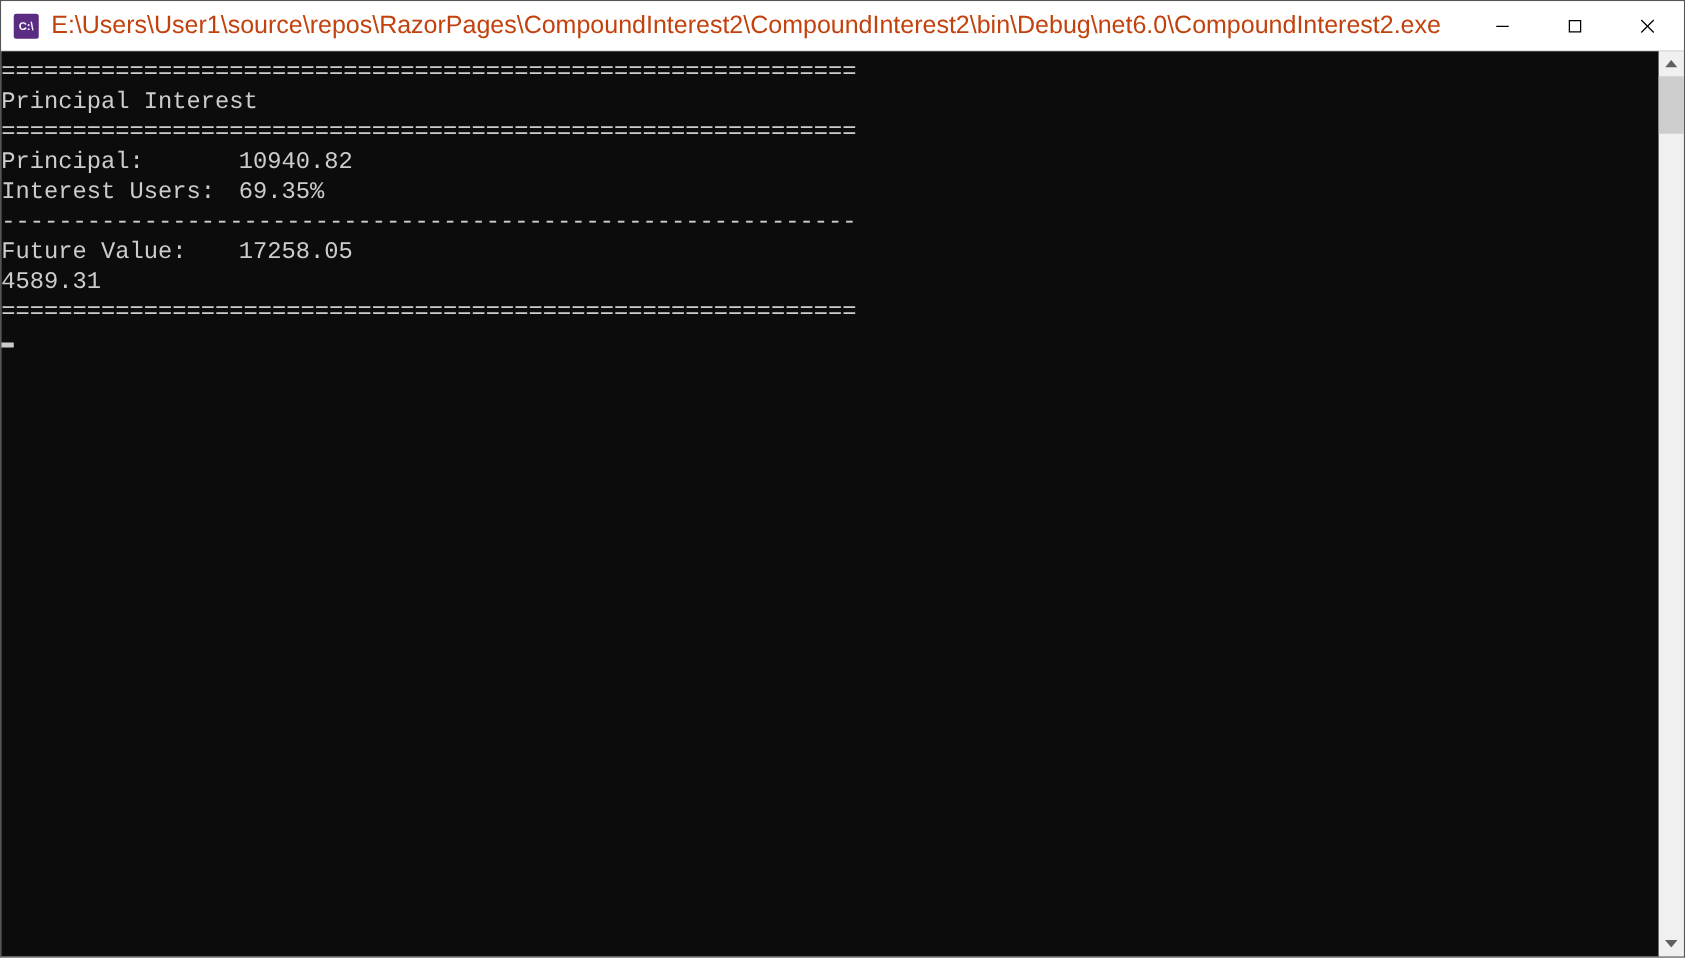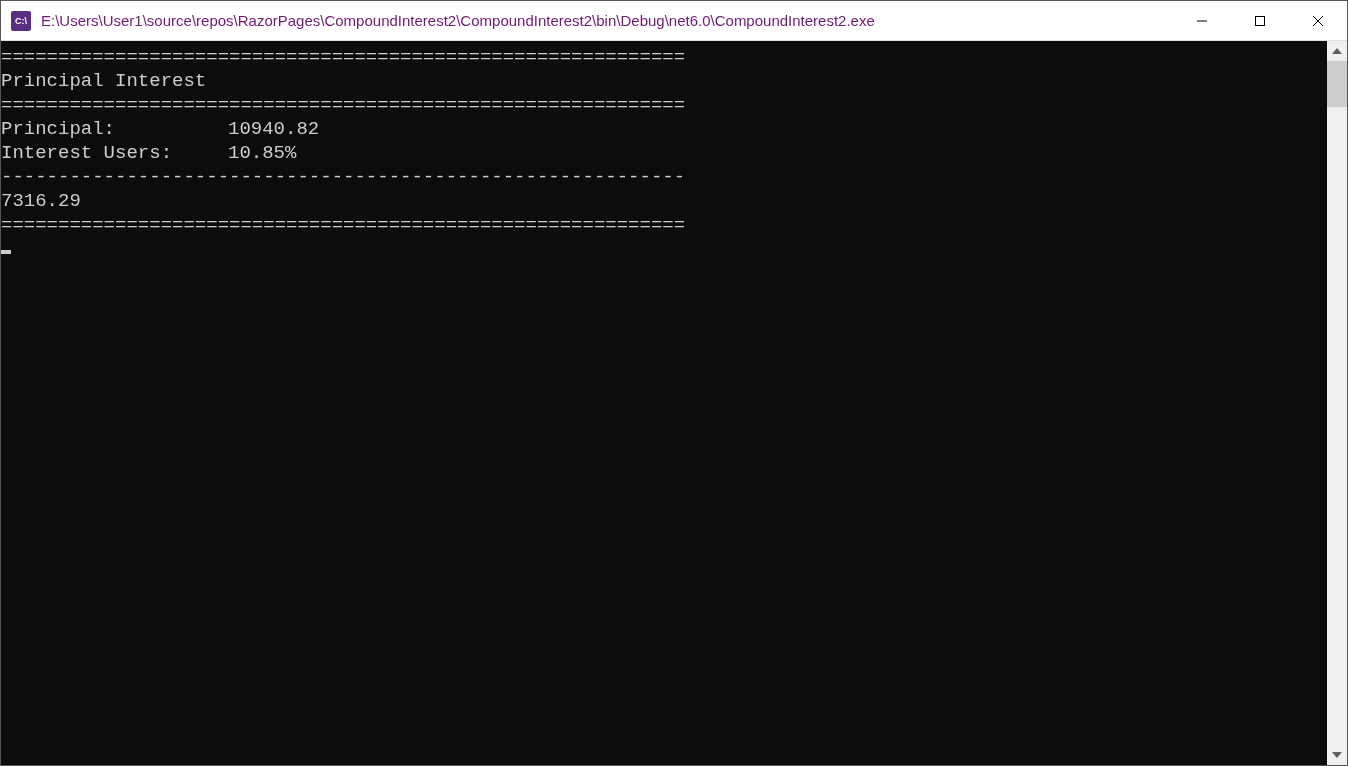--- a/index.html
+++ b/index.html
@@ -38,22 +38,22 @@
       display: flex;
       align-items: center;
       justify-content: center;
       color: #fff;
       font-size: 9px;
       font-weight: bold;
       margin-right: 10px;
       flex-shrink: 0;
     }
     .title-text {
-      color: #701a75;
-      font-size: 15px;
+      color: #c2410c;
+      font-size: 20px;
       white-space: nowrap;
       overflow: hidden;
       text-overflow: ellipsis;
       flex: 1;
     }
     .window-controls {
       display: flex;
       height: 100%;
     }
     .win-btn {
@@ -113,21 +113,20 @@
     }
     .cursor-block {
       display: inline-block;
       width: 10px;
       height: 4px;
       background: #cccccc;
       vertical-align: baseline;
     }
     .row {
       display: flex;
-      gap: 37px;
     }
     .label-col {
       display: inline-block;
       width: 190px;
     }
   </style>
 </head>
 <body>
 
 <div class="window">
@@ -151,22 +150,22 @@
             <line x1="11" y1="1" x2="1" y2="11" stroke="#000" stroke-width="1"></line>
           </svg>
       </div>
     </div>
   </div>
 
   <div class="console-area">
     <div class="console-content"><span>============================================================</span>
 <span>Principal Interest</span>
 <span>============================================================</span>
-<span class="row"><span class="label-col">Principal:</span><span>10940.82</span></span><span class="row"><span class="label-col">Interest Users:</span><span>10.85%</span></span><span>------------------------------------------------------------</span>
-<span class="row"><span>7316.29</span></span><span>============================================================</span>
+<span class="row"><span class="label-col">Principal:</span><span>10940.82</span></span><span class="row"><span class="label-col">Interest Users:</span><span>69.35%</span></span><span>------------------------------------------------------------</span>
+<span class="row"><span class="label-col">Future Value:</span><span>17258.05</span></span><span class="row"><span>4589.31</span></span><span>============================================================</span>
 <span class="cursor-block"></span></div>
 
     <div class="scrollbar-vertical">
       <div class="scroll-arrow">
         <svg width="10" height="6" viewBox="0 0 10 6">
             <path d="M5 0 L10 6 L0 6 Z" fill="#606060"></path>
           </svg>
       </div>
       <div class="scroll-track">
         <div class="scroll-thumb"></div>

